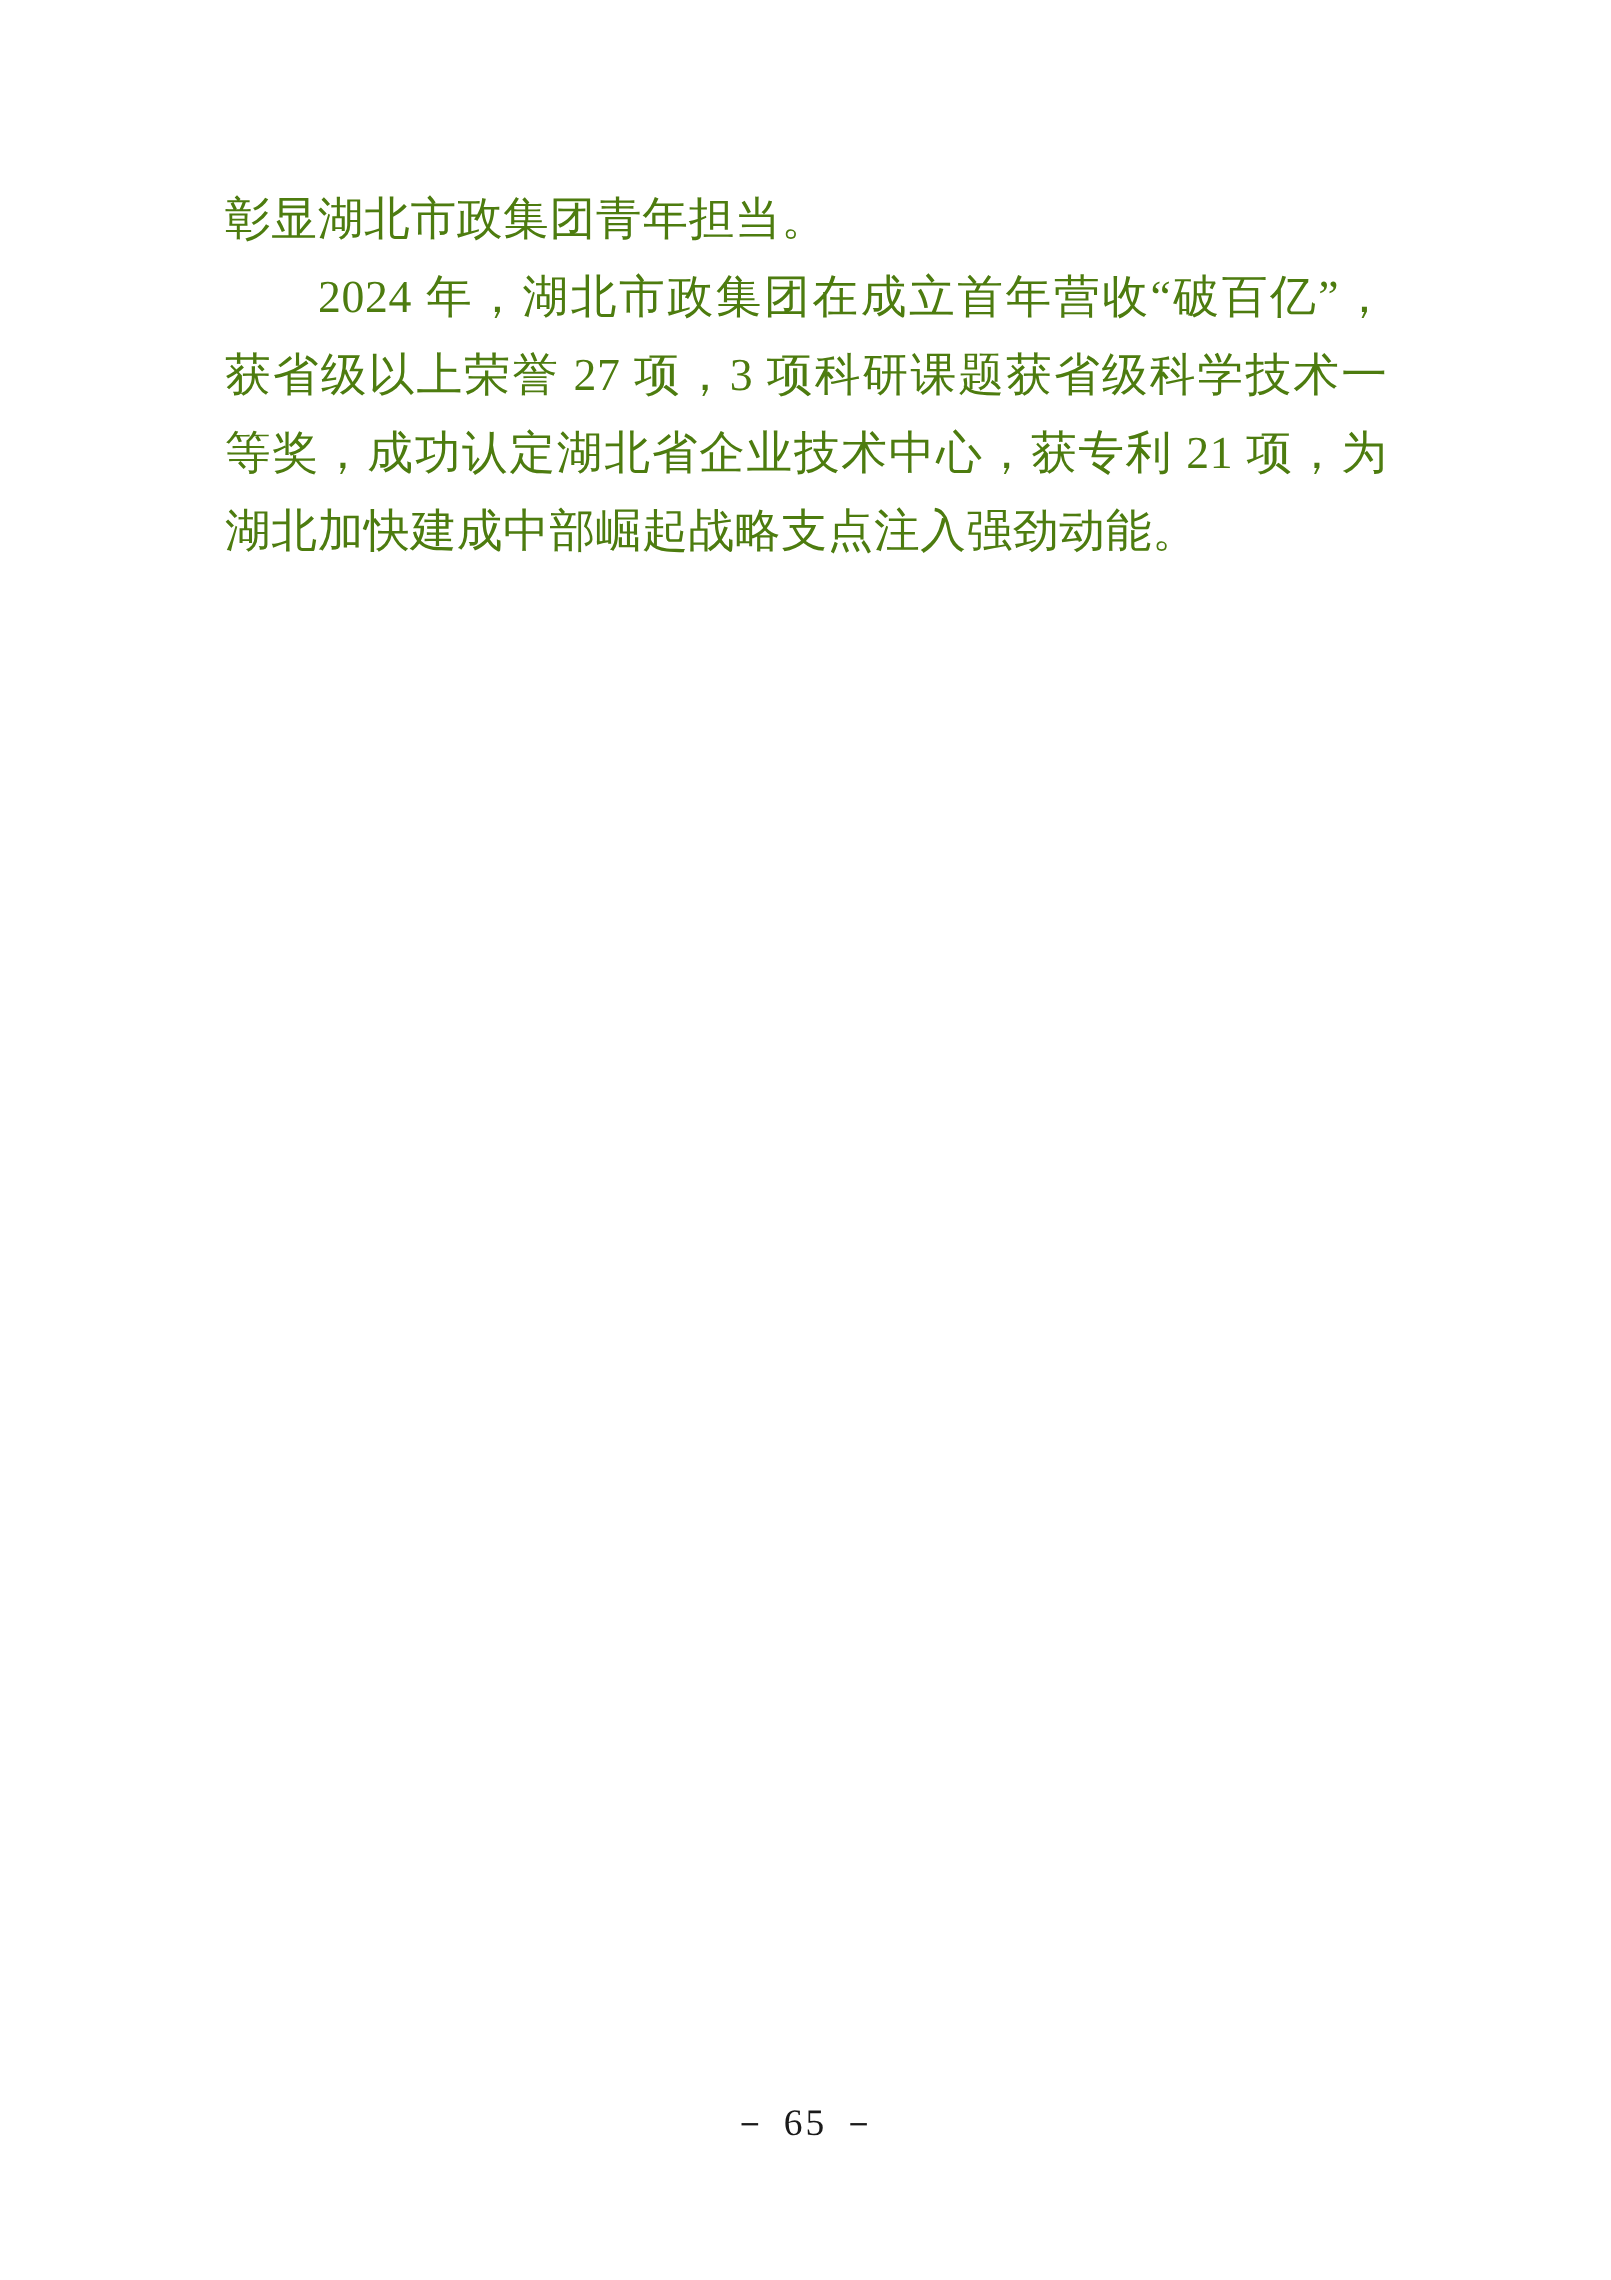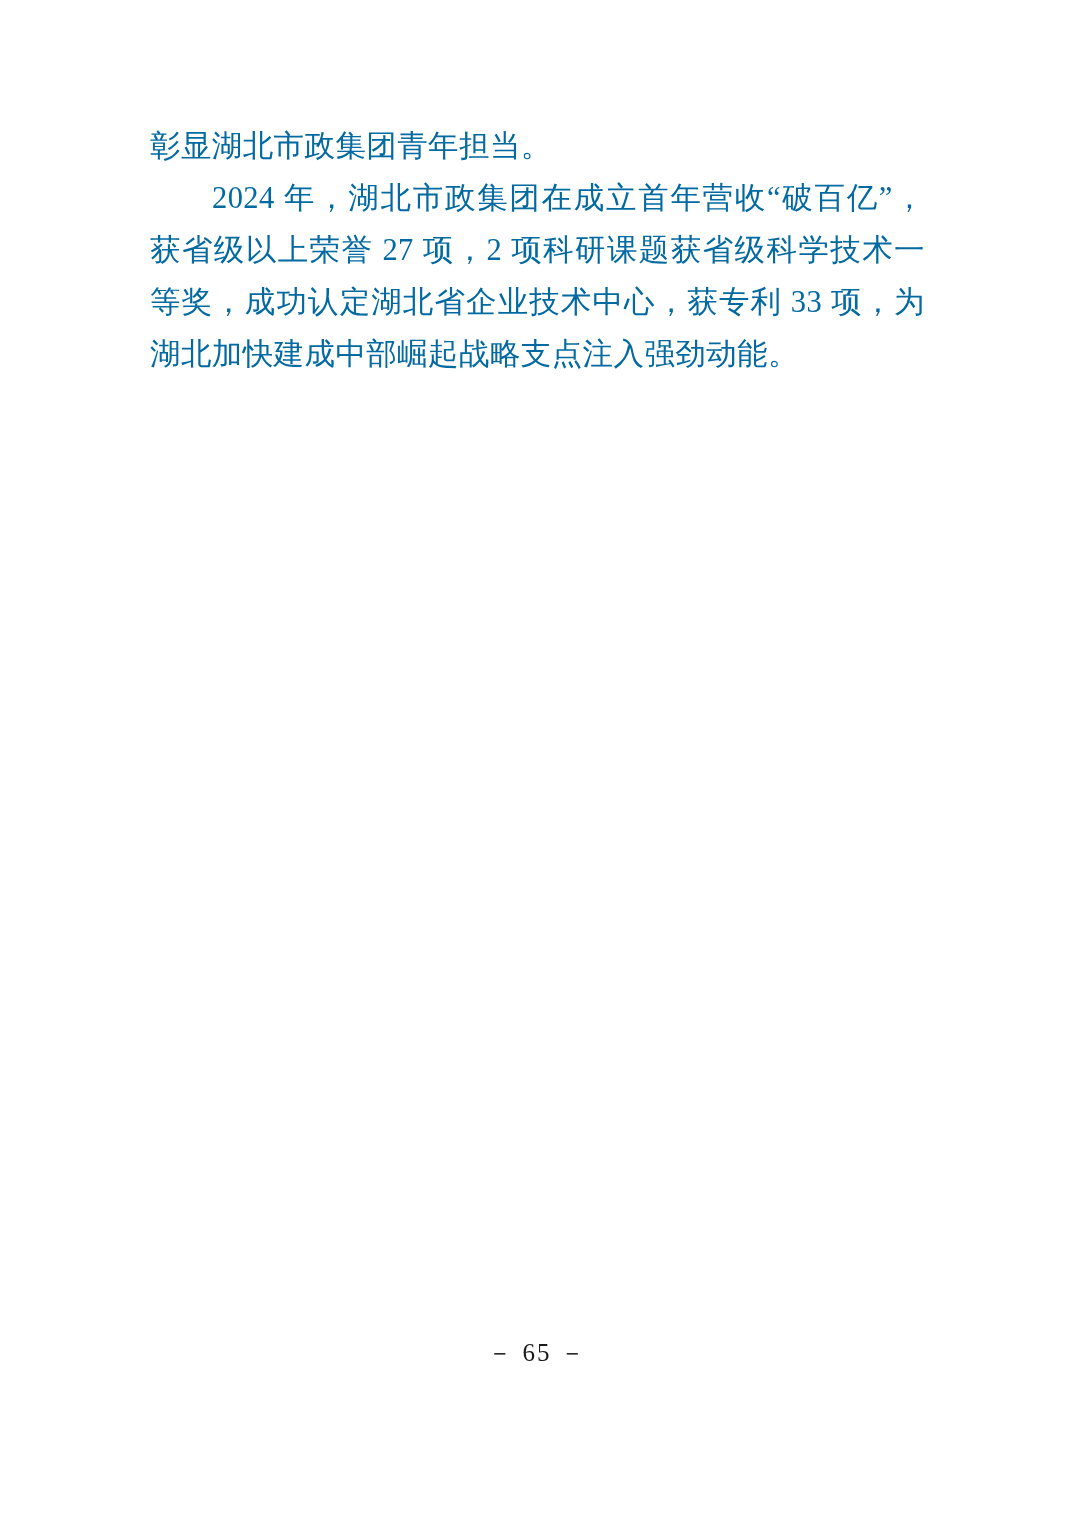--- a/index.html
+++ b/index.html
@@ -23,42 +23,42 @@
     top: 120px;
     width: 775px;
   }
   .para {
     font-size: 30.5px;
     line-height: 52px;
     letter-spacing: 0.4px;
     text-align: justify;
     text-justify: inter-ideograph;
     margin: 0 0 0 0;
-    color: #0369a1;
+    color: #4d7c0f;
   }
   .para.indent {
     text-indent: 62px;
   }
   .para + .para {
     margin-top: 0;
   }
   .footer {
     position: absolute;
     left: 0;
     right: 0;
-    top: 1336px;
+    top: 1398px;
     text-align: center;
     font-size: 25px;
     letter-spacing: 2px;
     color: #1a1a1a;
     font-family: "Liberation Serif", "DejaVu Serif", serif;
   }
 </style>
 </head>
 <body>
 
 <div class="page">
   <div class="content">
     <p class="para">彰显湖北市政集团青年担当。</p>
-    <p class="para indent">2024 年，湖北市政集团在成立首年营收“破百亿”，获省级以上荣誉 27 项，2 项科研课题获省级科学技术一等奖，成功认定湖北省企业技术中心，获专利 33 项，为湖北加快建成中部崛起战略支点注入强劲动能。</p>
+    <p class="para indent">2024 年，湖北市政集团在成立首年营收“破百亿”，获省级以上荣誉 27 项，3 项科研课题获省级科学技术一等奖，成功认定湖北省企业技术中心，获专利 21 项，为湖北加快建成中部崛起战略支点注入强劲动能。</p>
   </div>
   <div class="footer">－ 65 －</div>
 </div>
 
 </body></html>

